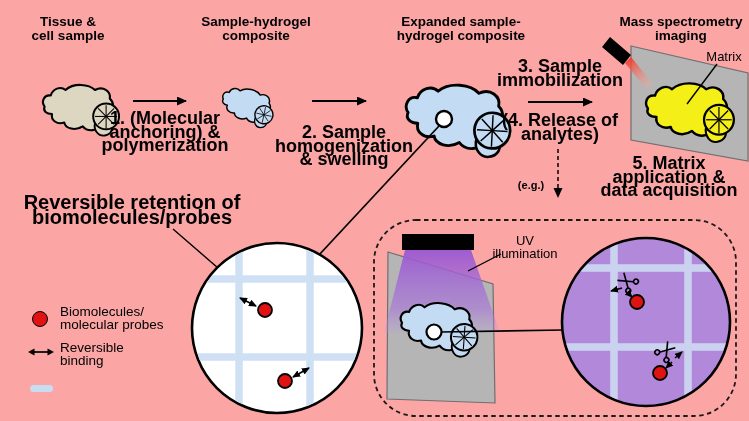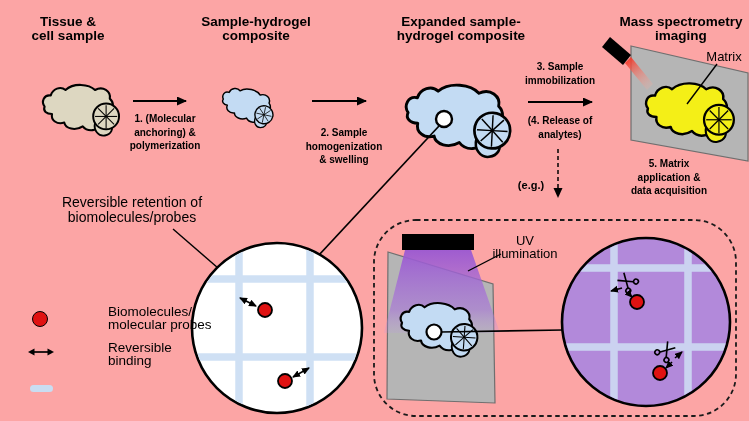--- a/index.html
+++ b/index.html
@@ -3,30 +3,30 @@
 <meta charset="utf-8">
 <style>
   html,body{margin:0;padding:0;background:#fff;}
   .canvas{
     position:relative;width:749px;height:421px;background:#fca5a5;overflow:hidden;
     font-family:"Liberation Sans",sans-serif;color:#000;
   }
   .canvas svg.layer{position:absolute;left:0;top:0;}
   .txt{position:absolute;transform:translateX(-50%);width:max-content;text-align:center;}
   .stage-title{font-size:13.5px;font-weight:700;line-height:14px;}
-  .step-label{font-size:10px;font-weight:700;line-height:13.5px;}
-  .ret-title{font-size:14px;font-weight:400;line-height:14.5px;}
+  .step-label{font-size:18px;font-weight:700;line-height:13.5px;}
+  .ret-title{font-size:20px;font-weight:700;line-height:14.5px;}
   .eg-label{font-size:11px;font-weight:700;margin-top:19px;}
   .pc-title{font-size:15px;font-weight:700;background:#fff;padding:0 5px;z-index:3;}
   .uv-label{font-size:13px;line-height:13px;}
   .matrix-label{font-size:13px;}
   .legend{position:absolute;left:26px;top:305px;}
   .legend-row{position:relative;margin-bottom:10px;display:flex;align-items:flex-start;}
   .legend-sym{width:34px;flex:0 0 34px;display:flex;justify-content:flex-start;align-items:center;}
-  .legend-text{font-size:13.5px;line-height:13px;margin-left:48px;}
+  .legend-text{font-size:13.5px;line-height:13px;}
   .dot-sym{display:inline-block;width:14px;height:14px;border-radius:50%;
     background:#e01212;border:1.6px solid #000;margin-left:6px;margin-top:6px;}
   .hline-sym{display:inline-block;width:23px;height:7px;border-radius:4px;background:#c9ddf2;margin-left:4px;margin-top:8px;}
 </style>
 </head>
 <body>
 
 <div class="canvas">
 
   <svg class="layer" width="749" height="421" viewBox="0 0 749 421">

